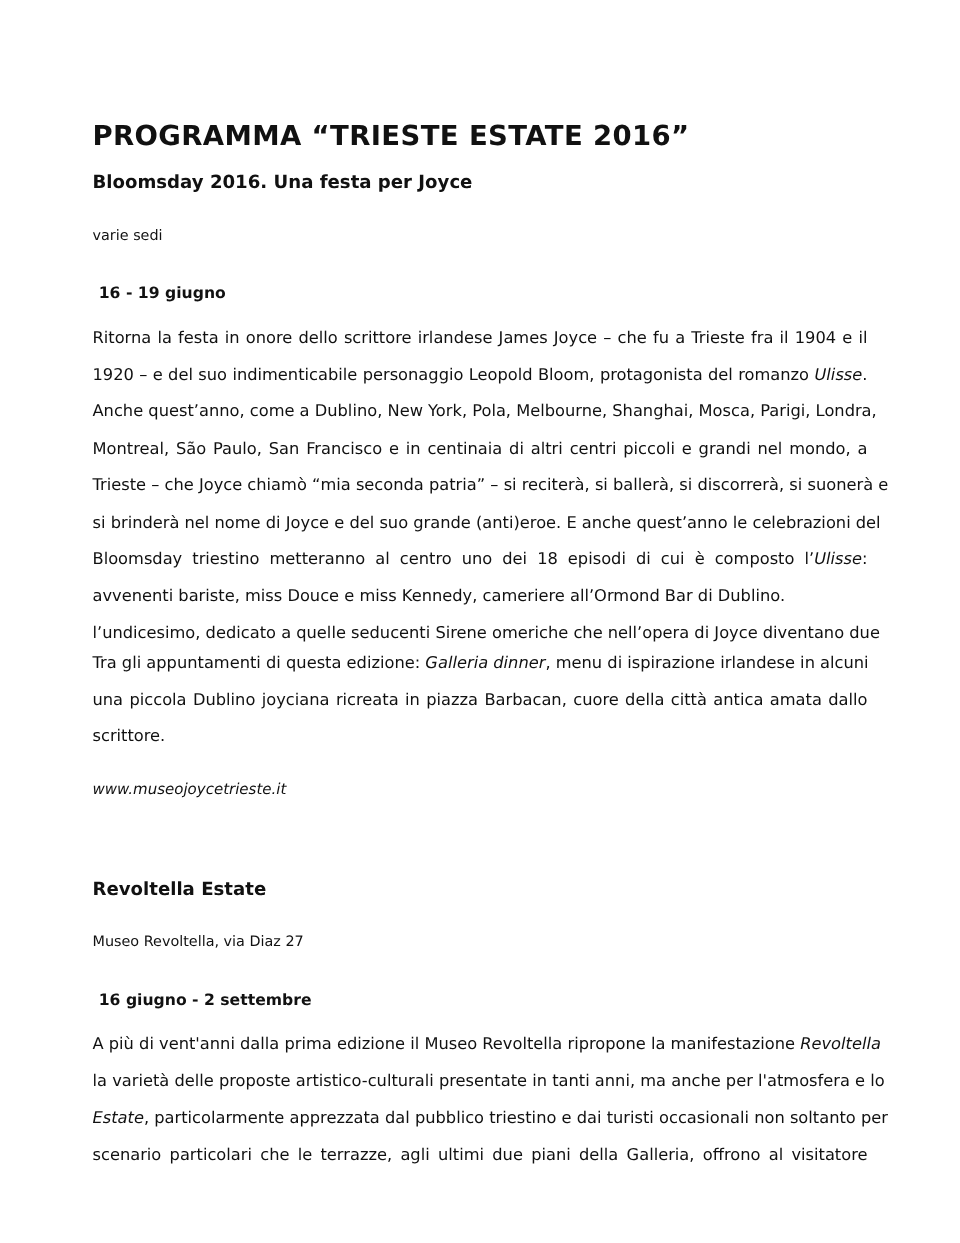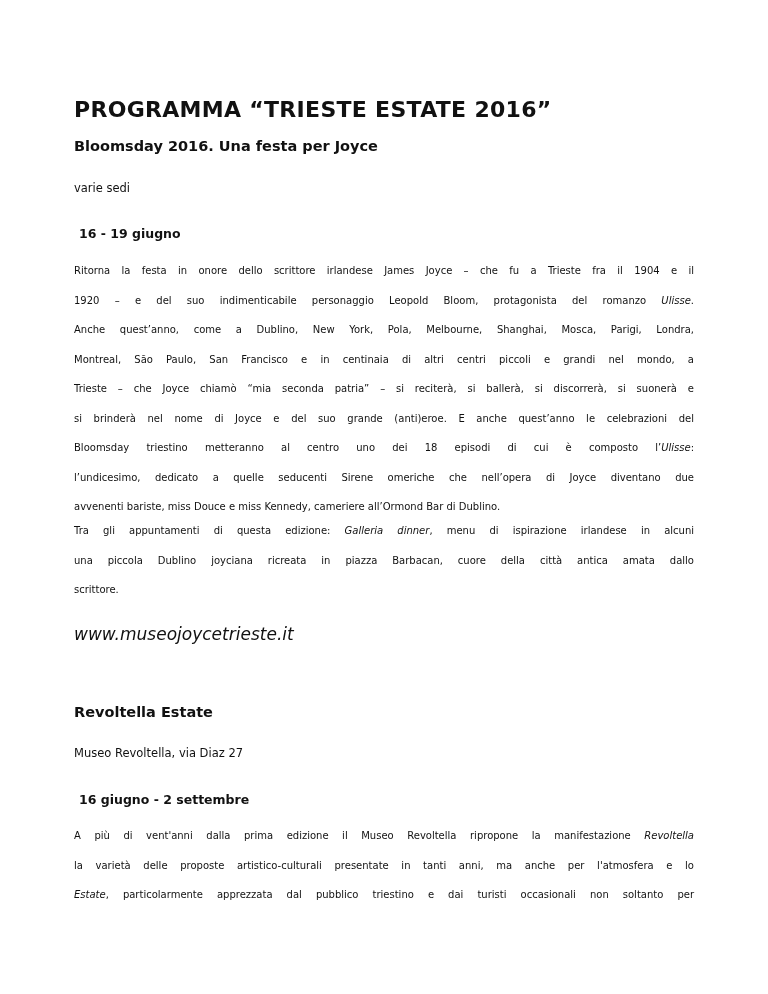--- a/index.html
+++ b/index.html
@@ -2,24 +2,24 @@
 <html><head>
 <meta charset="utf-8">
 <style>
   html, body { margin: 0; padding: 0; background: #ffffff; }
   body { width: 768px; height: 994px; overflow: hidden; position: relative; color: #111; font-family: "DejaVu Sans", "Liberation Sans", sans-serif; }
   .page { position: absolute; left: 74px; top: 0; width: 620px; }
   .title { position: absolute; left: 0; top: 97px; font-size: 22px; font-weight: bold; letter-spacing: 0.3px; white-space: nowrap; margin: 0; }
   .h2 { position: absolute; left: 0; font-size: 14.5px; font-weight: bold; white-space: nowrap; margin: 0; }
   .venue { position: absolute; left: 0; font-size: 11.5px; margin: 0; white-space: nowrap; }
   .date { position: absolute; left: 0; font-size: 12.5px; font-weight: bold; margin: 5px; white-space: nowrap; }
-  .para { position: absolute; left: 0; width: 620px; font-size: 10px; margin: 0; }
+  .para { position: absolute; left: 0; width: 620px; font-size: 13px; margin: 0; }
   .line { display: block; height: 29.5px; line-height: 29.5px; text-align: justify; text-align-last: justify; white-space: nowrap; }
   .line.last { text-align-last: left; }
-  .link { position: absolute; left: 0; font-size: 17px; font-style: italic; margin: 0; white-space: nowrap; }
+  .link { position: absolute; left: 0; font-size: 12px; font-style: italic; margin: 0; white-space: nowrap; }
   i { font-style: italic; }
 </style>
 </head>
 <body>
 
 <div class="page">
   <h1 class="title">PROGRAMMA “TRIESTE ESTATE 2016”</h1>
 
   <section>
     <h2 class="h2" style="top:138px">Bloomsday 2016. Una festa per Joyce</h2>
@@ -27,37 +27,38 @@
     <p class="date" style="top:221px">16 - 19 giugno</p>
 
     <div class="para" style="top:256px">
       <span class="line">Ritorna la festa in onore dello scrittore irlandese James Joyce – che fu a Trieste fra il 1904 e il</span>
       <span class="line">1920 – e del suo indimenticabile personaggio Leopold Bloom, protagonista del romanzo <i>Ulisse</i>.</span>
       <span class="line">Anche quest’anno, come a Dublino, New York, Pola, Melbourne, Shanghai, Mosca, Parigi, Londra,</span>
       <span class="line">Montreal, São Paulo, San Francisco e in centinaia di altri centri piccoli e grandi nel mondo, a</span>
       <span class="line">Trieste – che Joyce chiamò “mia seconda patria” – si reciterà, si ballerà, si discorrerà, si suonerà e</span>
       <span class="line">si brinderà nel nome di Joyce e del suo grande (anti)eroe. E anche quest’anno le celebrazioni del</span>
       <span class="line">Bloomsday triestino metteranno al centro uno dei 18 episodi di cui è composto l’<i>Ulisse</i>:</span>
+      <span class="line last">avvenenti bariste, miss Douce e miss Kennedy, cameriere all’Ormond Bar di Dublino.</span>
       <span class="line">l’undicesimo, dedicato a quelle seducenti Sirene omeriche che nell’opera di Joyce diventano due</span>
-      <span class="line last">avvenenti bariste, miss Douce e miss Kennedy, cameriere all’Ormond Bar di Dublino.</span>
     </div>
 
     <div class="para" style="top:516px">
       <span class="line">Tra gli appuntamenti di questa edizione: <i>Galleria dinner</i>, menu di ispirazione irlandese in alcuni</span>
       <span class="line">una piccola Dublino joyciana ricreata in piazza Barbacan, cuore della città antica amata dallo</span>
       <span class="line last">scrittore.</span>
     </div>
 
     <a class="link" style="top:624px; color:#111; text-decoration:none;">www.museojoycetrieste.it</a>
   </section>
 
   <section>
     <h2 class="h2" style="top:704px">Revoltella Estate</h2>
     <p class="venue" style="top:746px">Museo Revoltella, via Diaz 27</p>
     <p class="date" style="top:787px">16 giugno - 2 settembre</p>
 
     <div class="para" style="top:821px">
       <span class="line">A più di vent'anni dalla prima edizione il Museo Revoltella ripropone la manifestazione <i>Revoltella</i></span>
       <span class="line">la varietà delle proposte artistico-culturali presentate in tanti anni, ma anche per l'atmosfera e lo</span>
       <span class="line"><i>Estate</i>, particolarmente apprezzata dal pubblico triestino e dai turisti occasionali non soltanto per</span>
+      <span class="line">scenario particolari che le terrazze, agli ultimi due piani della Galleria, offrono al visitatore</span>
     </div>
   </section>
 </div>
 
 </body></html>

